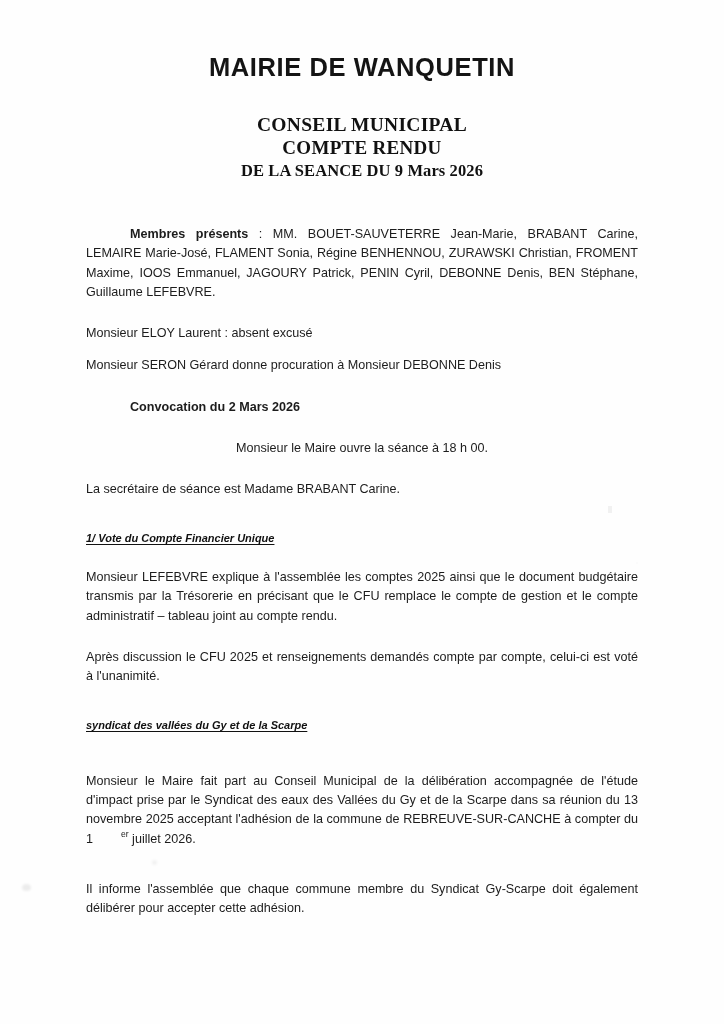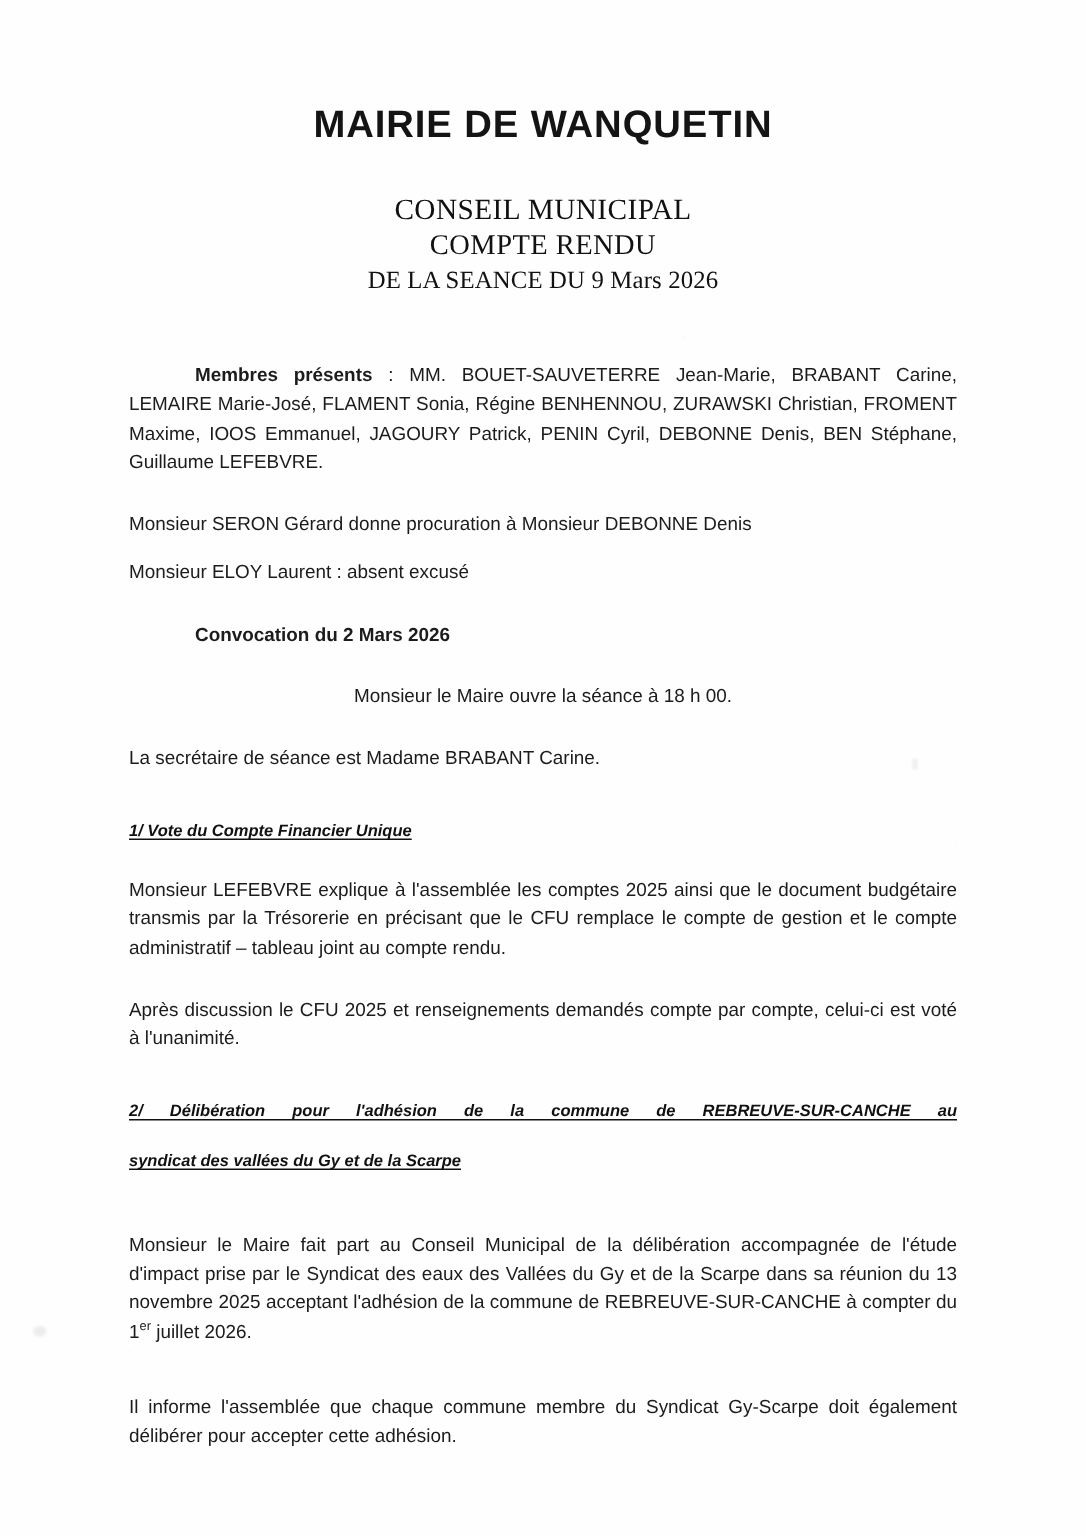--- a/index.html
+++ b/index.html
@@ -25,41 +25,41 @@
     background: #fefefe;
     background-image:
       radial-gradient(circle at 12% 88%, rgba(0,0,0,0.016) 0 1px, transparent 1px),
       radial-gradient(circle at 63% 22%, rgba(0,0,0,0.014) 0 1px, transparent 1px),
       radial-gradient(circle at 88% 55%, rgba(0,0,0,0.012) 0 1px, transparent 1px);
   }
 
   .content {
     position: absolute;
     left: 86px;
-    top: 16px;
+    top: 0;
     width: 552px;
   }
 
   
   .doc-title {
     text-align: center;
     font-family: "Liberation Sans", sans-serif;
     font-weight: bold;
     font-size: 25.5px;
     letter-spacing: 0.6px;
     color: #141414;
     margin: 0;
     padding-top: 53px;
     width: 552px;
   }
 
   .subtitle-block {
     text-align: center;
     font-family: "Liberation Serif", serif;
-    font-weight: normal;
+    font-weight: bold;
     color: #111111;
     margin-top: 32px;
   }
   .sub-line-1 { font-size: 19.5px; letter-spacing: 0.3px; line-height: 1.16; }
   .sub-line-2 { font-size: 19px; letter-spacing: 0.3px; line-height: 1.16; }
   .sub-line-3 { font-size: 16.5px; letter-spacing: 0.1px; line-height: 1.3; margin-top: 1px; }
 
   
   .body-area { margin-top: 44px; }
 
@@ -97,20 +97,21 @@
   h2.section-heading .ln.stretch::after {
     content: "";
     display: inline-block;
     width: 100%;
   }
 
   .sup {
     font-size: 0.68em;
     vertical-align: super;
     line-height: 0;
+    margin-left: 28px;
   }
 
   .gap-sm { height: 9px; }
   .gap-md { height: 18px; }
   .gap-lg { height: 26px; }
 
   
   .scan-speck {
     position: absolute;
     left: 22px;
@@ -157,22 +158,22 @@
     </div>
 
     <div class="body-area">
 
       <p class="para">
         <span class="strong">Membres présents</span><span> : </span><span>MM. BOUET-SAUVETERRE Jean-Marie, BRABANT Carine, LEMAIRE Marie-José, FLAMENT Sonia, Régine BENHENNOU, ZURAWSKI Christian, FROMENT Maxime, IOOS Emmanuel, JAGOURY Patrick, PENIN Cyril, DEBONNE Denis, BEN Stéphane, Guillaume LEFEBVRE.</span>
       </p>
 
       <div class="gap-sm"></div>
 
+      <p class="para" style="text-align:left;">Monsieur ELOY Laurent : absent excusé</p>
       <p class="para tight" style="text-align:left;">Monsieur SERON Gérard donne procuration à Monsieur DEBONNE Denis</p>
-      <p class="para" style="text-align:left;">Monsieur ELOY Laurent : absent excusé</p>
 
       <div class="gap-sm"></div>
 
       <p class="para strong" style="text-align:left;">Convocation du 2 Mars 2026</p>
 
       <div class="gap-sm"></div>
 
       <p class="para" style="text-align:center;">Monsieur le Maire ouvre la séance à 18 h 00.</p>
 
       <div class="gap-sm"></div>
@@ -189,21 +190,20 @@
 
       <p class="para">Monsieur LEFEBVRE explique à l'assemblée les comptes 2025 ainsi que le document budgétaire transmis par la Trésorerie en précisant que le CFU remplace le compte de gestion et le compte administratif – tableau joint au compte rendu.</p>
 
       <div class="gap-sm"></div>
 
       <p class="para">Après discussion le CFU 2025 et renseignements demandés compte par compte, celui-ci est voté à l'unanimité.</p>
 
       <div class="gap-md"></div>
 
       <h2 class="section-heading">
-        <span class="ln stretch">2/ Délibération pour l'adhésion de la commune de REBREUVE-SUR-CANCHE au</span>
         <span class="ln">syndicat des vallées du Gy et de la Scarpe</span>
       </h2>
 
       <div class="gap-lg"></div>
 
       <p class="para">Monsieur le Maire fait part au Conseil Municipal de la délibération accompagnée de l'étude d'impact prise par le Syndicat des eaux des Vallées du Gy et de la Scarpe dans sa réunion du 13 novembre 2025 acceptant l'adhésion de la commune de REBREUVE-SUR-CANCHE à compter du 1<sup class="sup">er</sup> juillet 2026.</p>
 
       <div class="gap-sm"></div>
 
 

